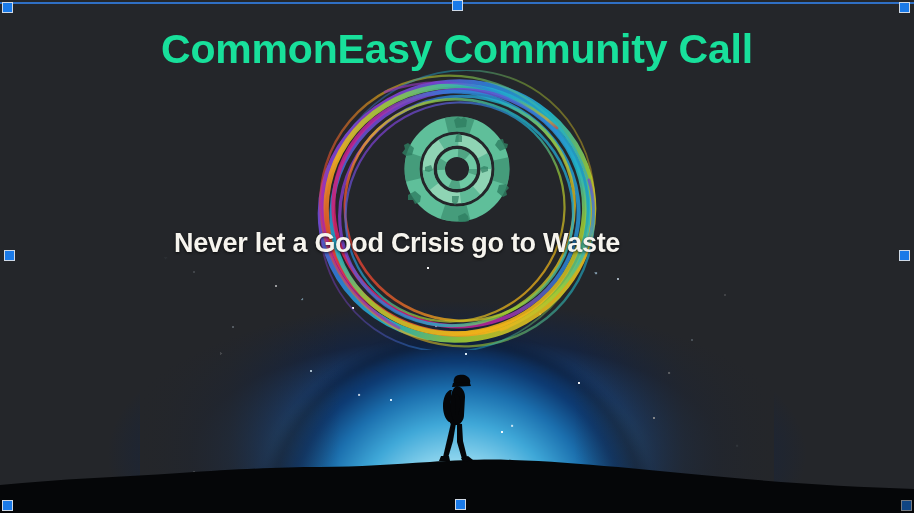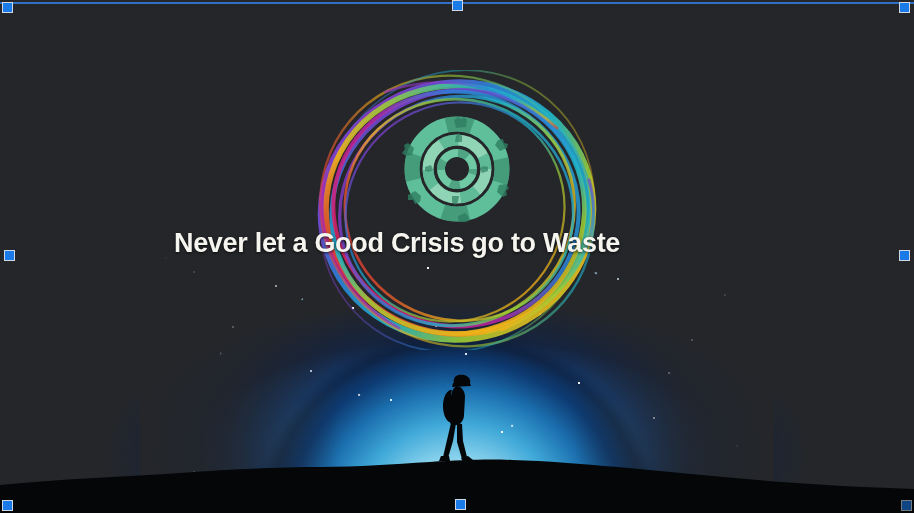--- a/index.html
+++ b/index.html
@@ -227,20 +227,21 @@
         <g fill="#2F7F62" opacity=".7">
           <path d="M58,20 l3,-3 l3,3 l0,6 l-7,0 Z"></path>
           <path d="M86,50 l4,1 l0,4 l-6,2 l-2,-5 Z"></path>
           <path d="M60,86 l-3,3 l-3,-3 l0,-6 l7,0 Z"></path>
           <path d="M31,56 l-4,-1 l0,-4 l6,-2 l2,5 Z"></path>
         </g>
       </g>
     </svg>
   </div>
 
+  <div class="title">CommonEasy Community Call</div>
   <div class="subtitle">Never let a Good Crisis go to Waste</div>
 
   <div class="sel-top"></div>
   <div id="handles">
       <div class="handle" style="left: 2px; top: 2px; background: rgb(26, 122, 232);"></div>
       <div class="handle" style="left: 452px; top: 0px; background: rgb(26, 122, 232);"></div>
       <div class="handle" style="left: 899px; top: 2px; background: rgb(26, 122, 232);"></div>
       <div class="handle" style="left: 4px; top: 250px; background: rgb(26, 122, 232);"></div>
       <div class="handle" style="left: 899px; top: 250px; background: rgb(26, 122, 232);"></div>
       <div class="handle" style="left: 2px; top: 500px; background: rgb(26, 122, 232);"></div>

